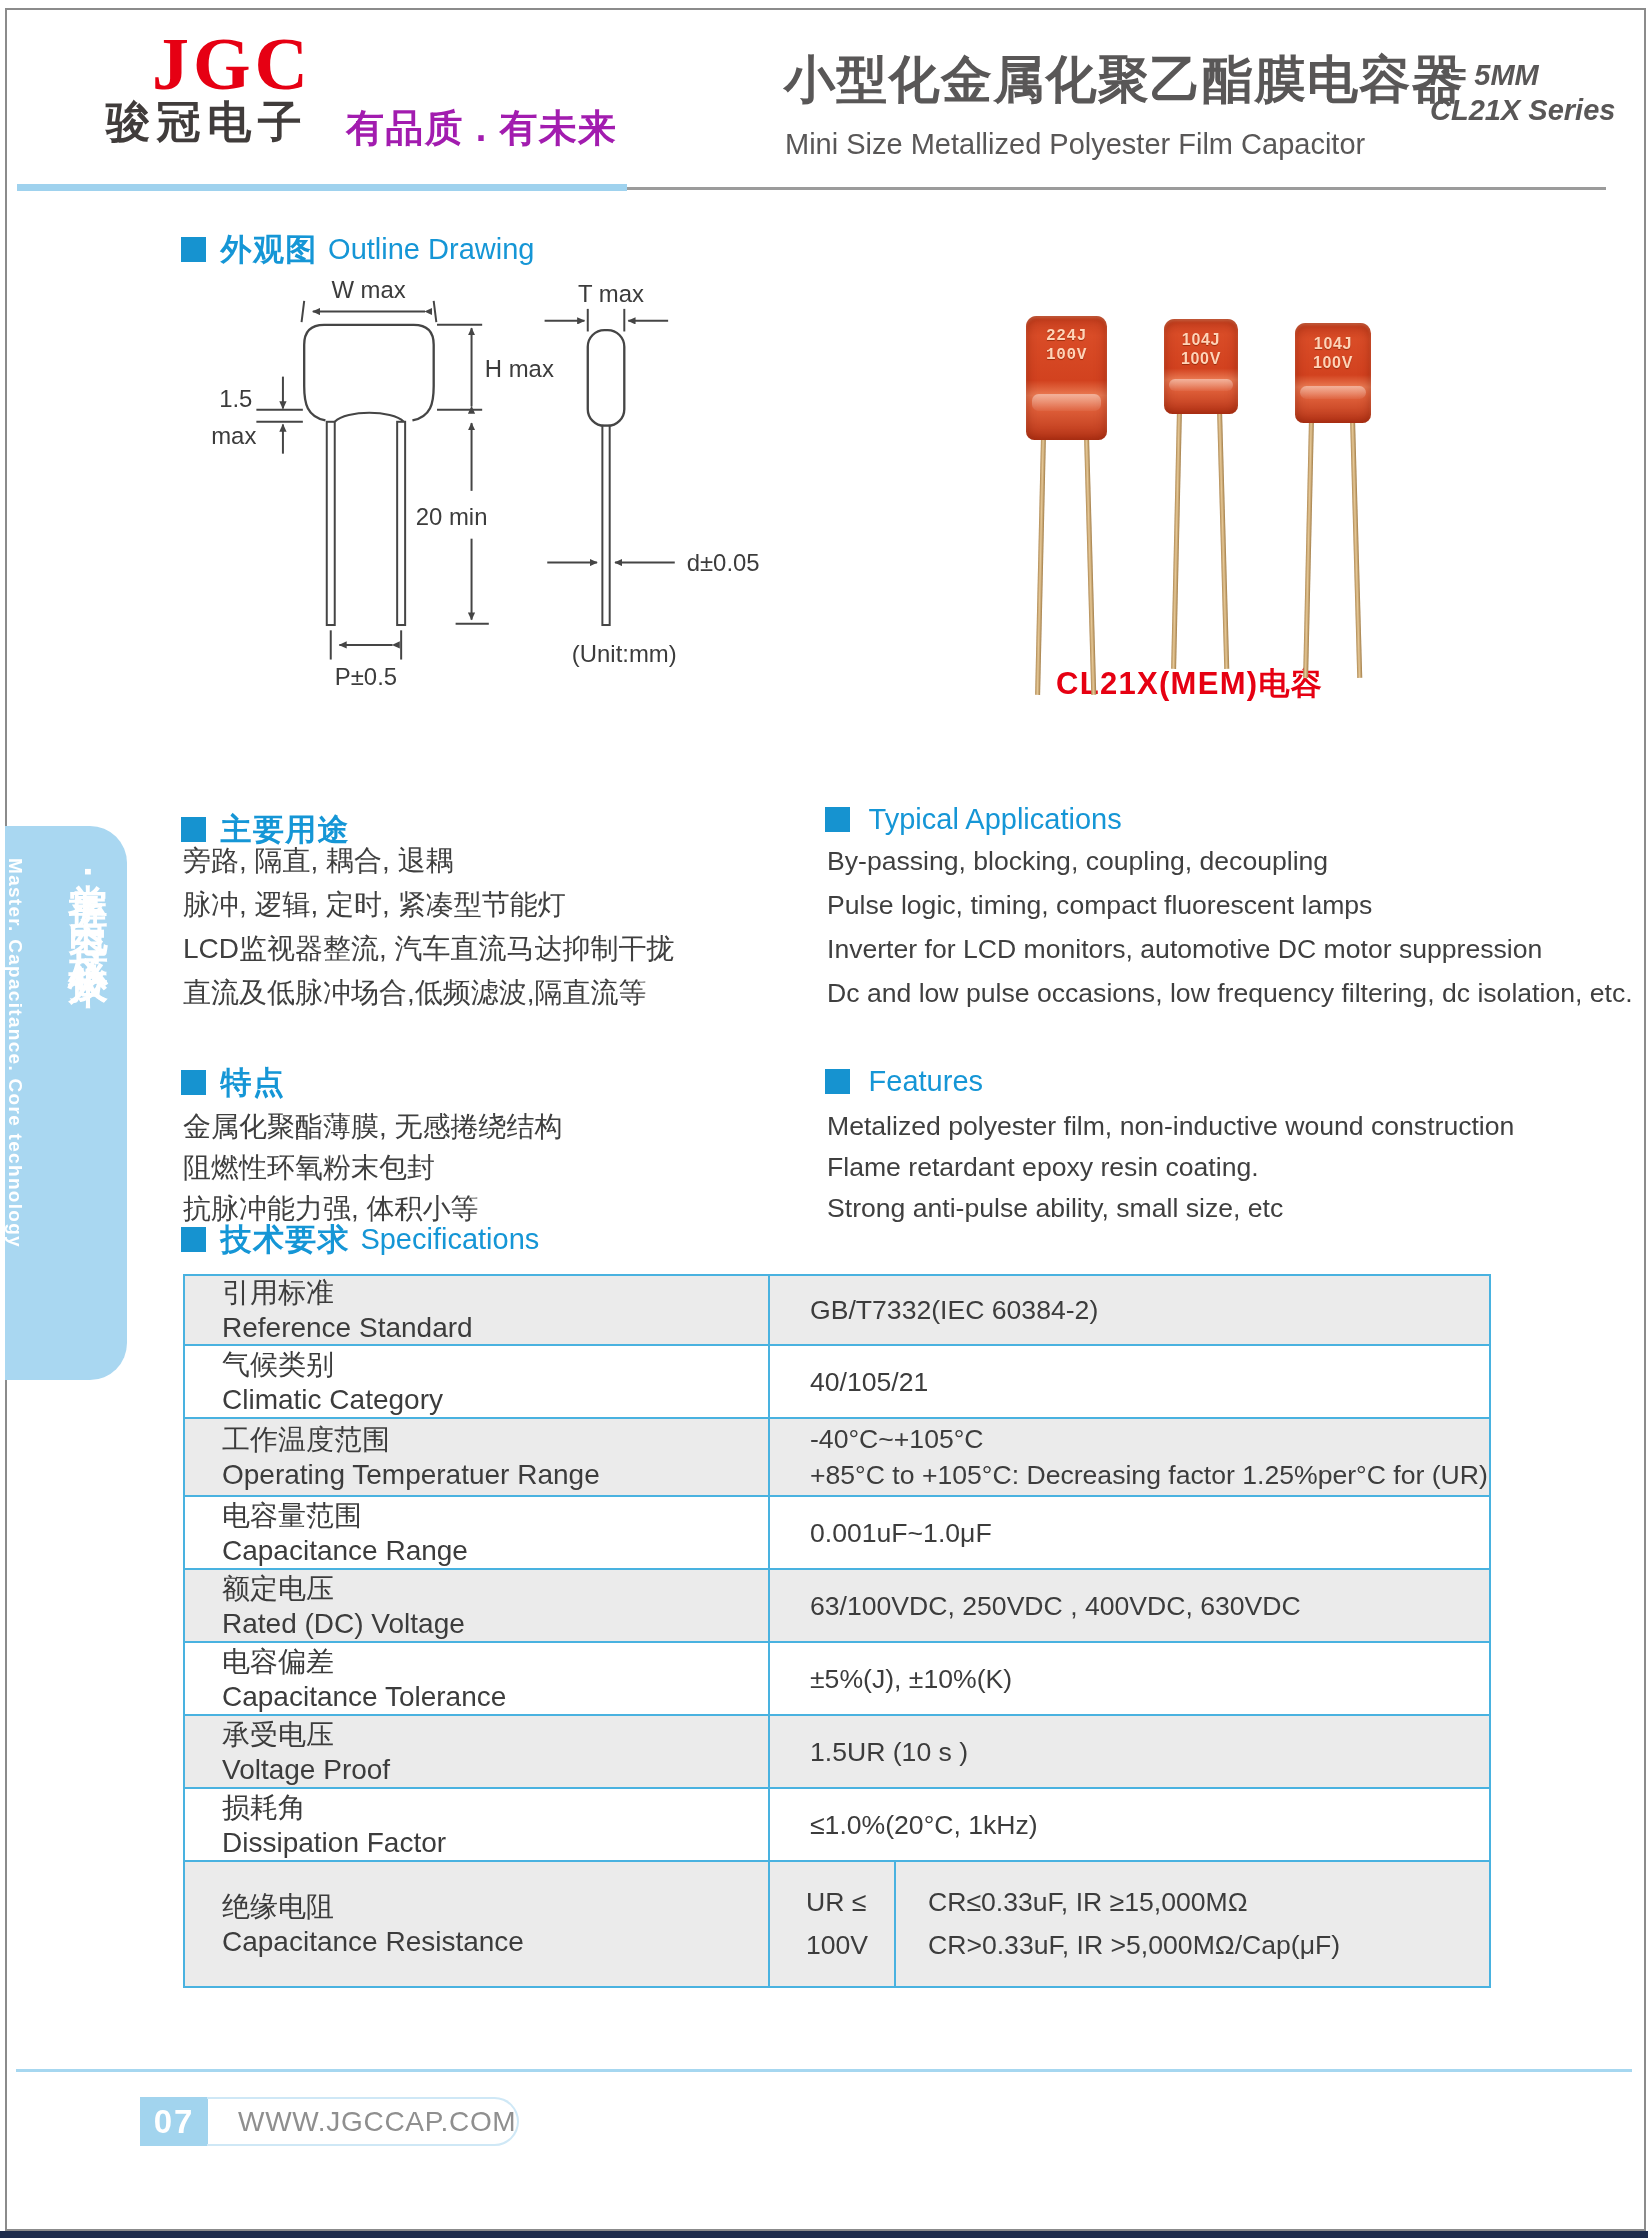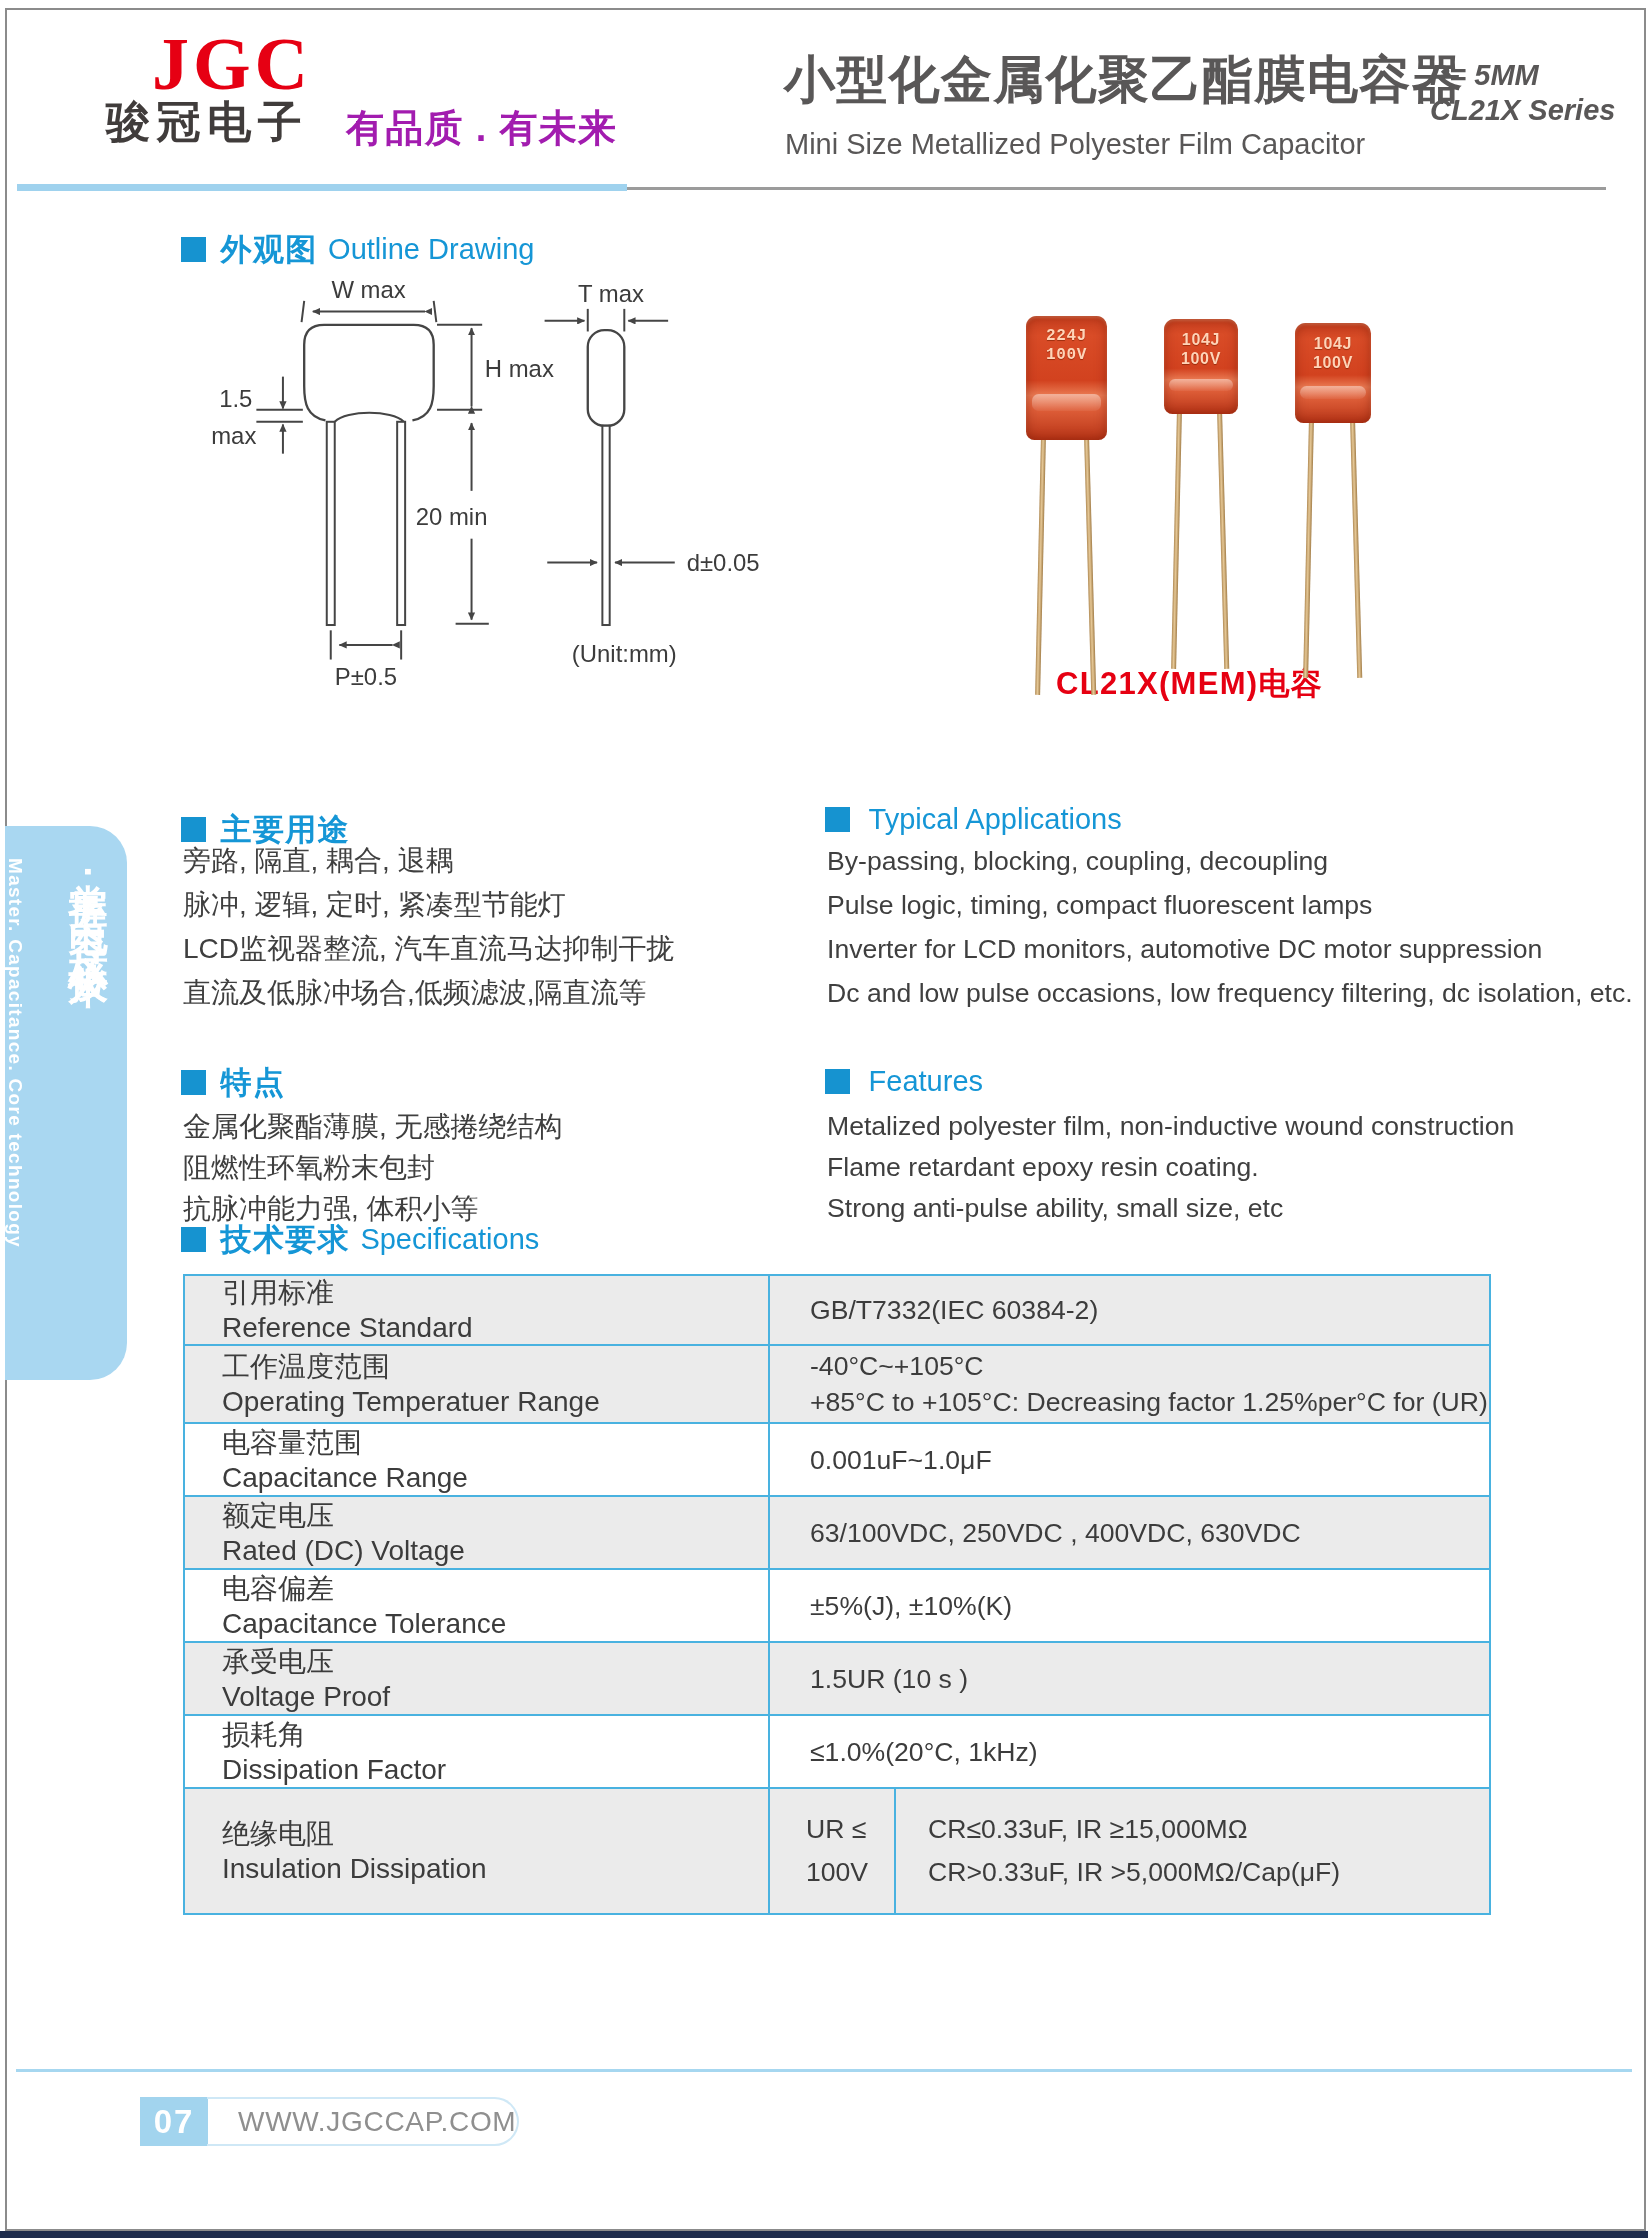--- a/index.html
+++ b/index.html
@@ -262,20 +262,29 @@
   <div class="spec-table">
     <div class="srow r1 gray">
       <div class="cl">
         <span>引用标准</span>
         <span>Reference Standard</span>
       </div>
       <div class="cv">
         <span>GB/T7332(IEC 60384-2)</span>
       </div>
     </div>
+    <div class="srow r2 white">
+      <div class="cl">
+        <span>气候类别</span>
+        <span>Climatic Category</span>
+      </div>
+      <div class="cv">
+        <span>40/105/21</span>
+      </div>
+    </div>
     <div class="srow r3 gray">
       <div class="cl">
         <span>工作温度范围</span>
         <span>Operating Temperatuer Range</span>
       </div>
       <div class="cv">
         <span>-40°C~+105°C</span>
         <span>+85°C to +105°C: Decreasing factor 1.25%per°C for (UR)</span>
       </div>
     </div>
@@ -320,21 +329,21 @@
         <span>损耗角</span>
         <span>Dissipation Factor</span>
       </div>
       <div class="cv">
         <span>≤1.0%(20°C, 1kHz)</span>
       </div>
     </div>
     <div class="srow r9 gray">
       <div class="cl">
         <span>绝缘电阻</span>
-        <span>Insulation Dissipation</span>
+        <span>Capacitance Resistance</span>
       </div>
       <div class="cv cv9">
         <div class="cond">
           <span>UR  ≤</span>
           <span>100V</span>
         </div>
         <div class="vals">
           <span>CR≤0.33uF, IR ≥15,000MΩ</span>
           <span>CR&gt;0.33uF, IR &gt;5,000MΩ/Cap(μF)</span>
         </div>

